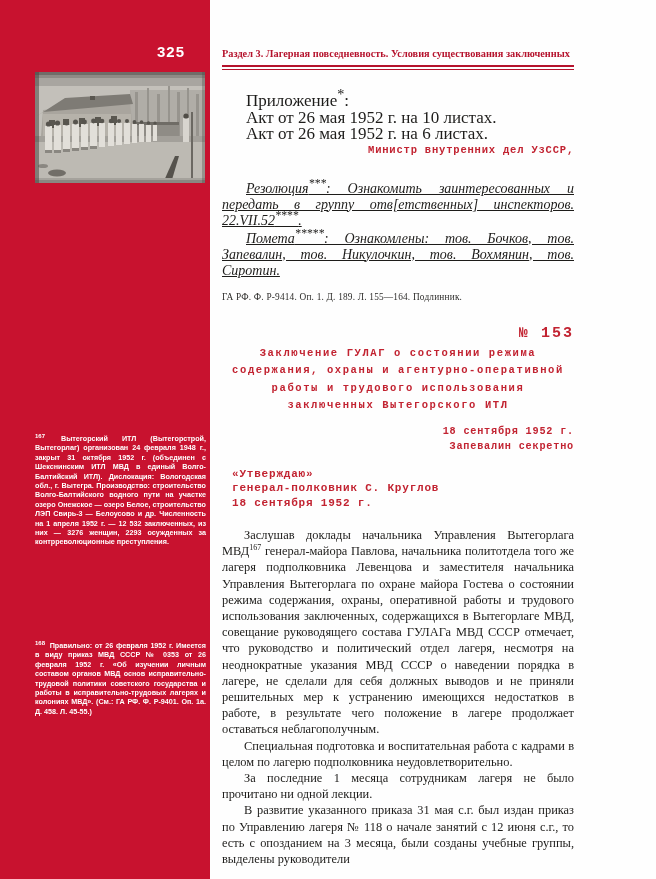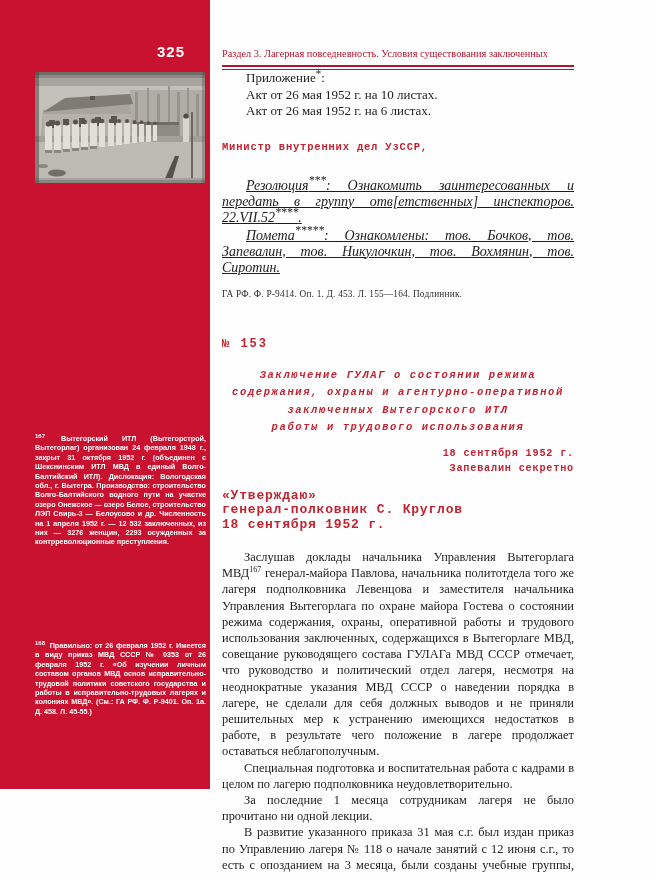--- a/index.html
+++ b/index.html
@@ -11,21 +11,21 @@
   }
   *{margin:0;padding:0;box-sizing:border-box;}
   html,body{background:#ffffff;}
   body{font-family:"Liberation Serif",serif;}
   .page{
     position:relative;width:656px;height:879px;margin:0 auto;
     background:var(--paper);overflow:hidden;
   }
   
   .sidebar{
-    position:absolute;left:0;top:0;width:210px;height:789px;
+    position:absolute;left:0;top:0;width:210px;height:879px;
     background:var(--sidebar-red);
   }
   .page-number{
     position:absolute;top:43px;right:25px;
     color:#ffffff;font-family:"Liberation Sans",sans-serif;
     font-weight:bold;font-size:15px;letter-spacing:1px;
   }
   .photo{
     position:absolute;left:35px;top:72px;width:170px;height:111px;
     background:#b9b6b0;overflow:hidden;
@@ -39,45 +39,45 @@
   }
   .margin-note sup{font-size:6px;line-height:0;margin-right:2px;}
   .note-1{top:434px;}
   .note-2{top:641px;}
   
   .main{
     position:absolute;left:222px;top:0;width:352px;color:var(--ink);
   }
   .section-header{
     margin-top:48px;
-    color:var(--accent-red);font-weight:normal;font-size:10.3px;line-height:12px;
+    color:var(--accent-red);font-weight:bold;font-size:10.3px;line-height:12px;
     font-family:"Liberation Serif",serif;
   }
   .double-rule{
     margin-top:5px;height:5px;
     border-top:2.5px solid var(--accent-red);
     border-bottom:1px solid var(--accent-red);
   }
-  .intro{margin-left:24px;font-size:13px;line-height:16.5px;font-family:Liberation Serif, serif;}
+  .intro{margin-top:23px;margin-left:24px;font-size:17px;line-height:16.5px;font-family:Liberation Serif, serif;}
   .mono{
     font-family:"Liberation Mono","DejaVu Sans Mono",monospace;
     font-weight:bold;color:var(--typewriter-red);
   }
-  .minister{margin-top:20px;text-align:left;font-size:10.5px;line-height:15px;letter-spacing:0.8px;}
+  .minister{text-align:right;font-size:10.5px;line-height:15px;letter-spacing:0.8px;}
   .minister sup,.approval sup{font-size:7px;}
   .hand-note{
     margin-top:2px;font-style:italic;font-size:14px;line-height:16px;
     text-align:justify;text-indent:24px;text-decoration:underline;
   }
   .hand-note.first{margin-top:23px;}
   .archive{margin-top:13px;font-size:9.3px;color:#2d2c2a;letter-spacing:0.2px;}
-  .doc-number{margin-top:38px;text-align:left;font-size:12px;letter-spacing:2px;}
-  .doc-title{margin-top:16px;text-align:center;font-size:10.5px;line-height:17.5px;letter-spacing:1.6px;font-style:italic;}
+  .doc-number{margin-top:23px;text-align:right;font-size:15px;letter-spacing:2px;}
+  .doc-title{margin-top:3px;text-align:center;font-size:10.5px;line-height:17.5px;letter-spacing:1.6px;}
   .date-block{margin-top:9px;text-align:right;font-size:10.2px;line-height:15px;letter-spacing:0.8px;}
-  .approval{margin-top:13px;font-size:13px;line-height:14.5px;letter-spacing:0.8px;}
+  .approval{margin-top:13px;margin-left:10px;font-size:11px;line-height:14.5px;letter-spacing:0.8px;}
   .body-text{margin-top:17px;font-size:12.4px;line-height:16.2px;text-align:justify;}
   .body-text .para{text-indent:22px;}
   .body-text sup{font-size:8px;}
   sup{line-height:0;}
 </style>
 </head>
 <body>
 
 <div class="page">
 
@@ -194,28 +194,28 @@
         <div class="intro-line">Акт от 26 мая 1952 г. на 6 листах.</div>
       </div>
 
     <div class="mono minister">
         <div class="minister-line">Министр внутренних дел УзССР,</div>
       </div>
 
     <p class="hand-note first">Резолюция<sup>***</sup>: Ознакомить заинтересованных и передать в группу отв[етственных] инспекторов. 22.VII.52<sup>****</sup>.</p>
     <p class="hand-note">Помета<sup>*****</sup>: Ознакомлены: тов. Бочков, тов. Запевалин, тов. Никулочкин, тов. Вохмянин, тов. Сиротин.</p>
 
-    <div class="archive">ГА РФ. Ф. Р-9414. Оп. 1. Д. 453. Л. 155—164. Подлинник.</div>
+    <div class="archive">ГА РФ. Ф. Р-9414. Оп. 1. Д. 189. Л. 155—164. Подлинник.</div>
 
     <div class="mono doc-number">№ 153</div>
     <div class="mono doc-title">
         <div class="title-line">Заключение ГУЛАГ о состоянии режима</div>
         <div class="title-line">содержания, охраны и агентурно-оперативной</div>
+        <div class="title-line">работы и трудового использования</div>
         <div class="title-line">заключенных Вытегорского ИТЛ</div>
-        <div class="title-line">работы и трудового использования</div>
       </div>
 
     <div class="mono date-block">
       <div>18 сентября 1952 г.</div>
       <div>Запевалин секретно</div>
     </div>
 
     <div class="mono approval">
         <div class="approval-line">«Утверждаю»</div>
         <div class="approval-line">генерал-полковник С. Круглов</div>

